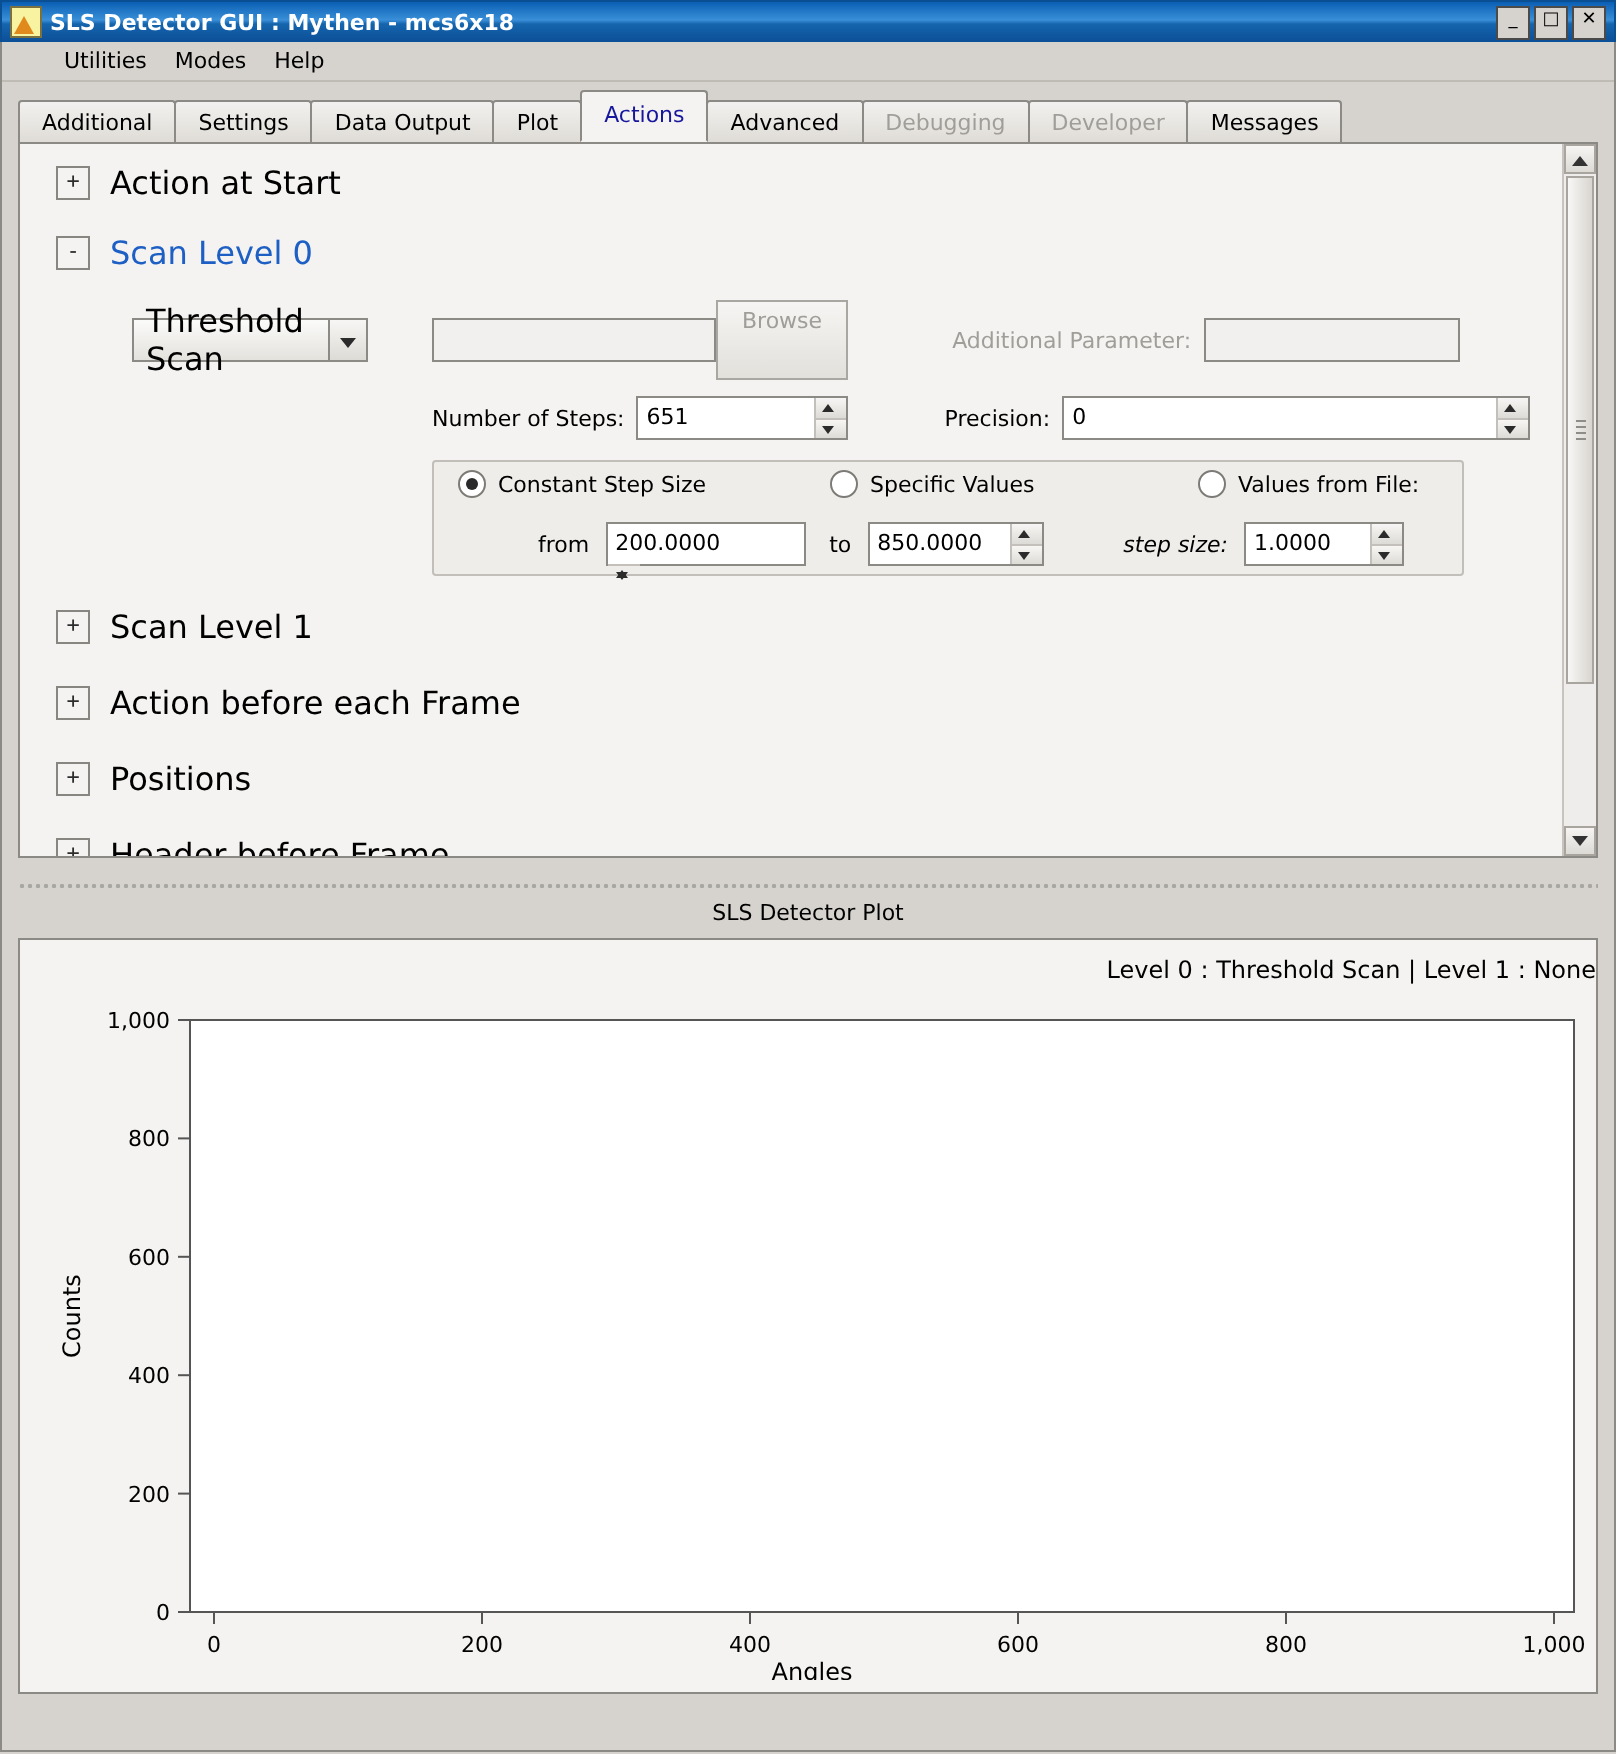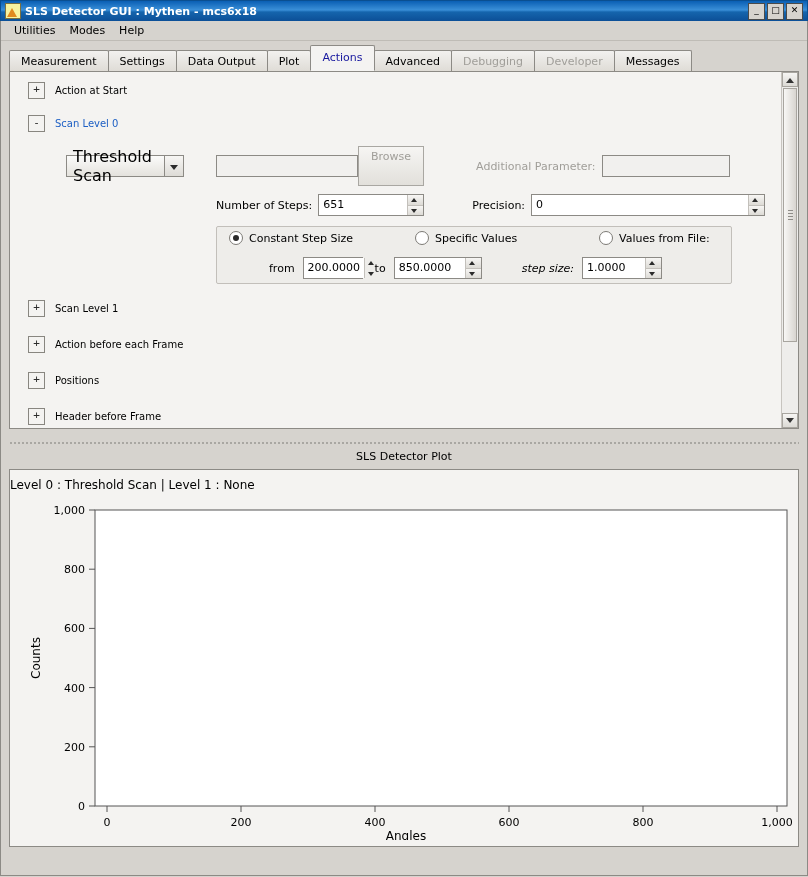--- a/index.html
+++ b/index.html
@@ -75,21 +75,21 @@
     box-sizing: border-box;
     background: #d6d3ce;
     position: relative;
   }
 
   
   .menubar {
     height: 19px;
     display: flex;
     align-items: center;
-    padding-left: 6px;
+    padding-left: 24px;
     border-bottom: 1px solid #bfbcb6;
     background: #d6d3ce;
   }
   .menubar .menu-item {
     padding: 2px 7px;
     font-size: 11px;
     cursor: default;
   }
 
   
@@ -195,21 +195,21 @@
     width: 15px; height: 15px;
     border: 1px solid #888680;
     background: #f4f3f1;
     font-size: 11px;
     line-height: 13px;
     text-align: center;
     color: #2c2c2c;
     margin-right: 10px;
     font-family: "DejaVu Sans Mono", monospace;
   }
-  .exp-label { font-size: 10px; }
+  .exp-label { font-size: 16px; }
   .exp-label.link { color: #1d5fc4; }
 
   
   .scan-form { margin: 12px 0 0 0; position: relative; }
   .row { display: flex; align-items: center; }
   .combo {
     width: 118px;
     height: 22px;
     border: 1px solid #8c8a85;
     background: linear-gradient(to bottom, #fbfbfa, #e4e2dd);
@@ -346,21 +346,21 @@
   
   .plotbox {
     margin: 6px 8px 0 8px;
     border: 1px solid #8c8a85;
     background: #f4f3f1;
     height: 378px;
     box-sizing: border-box;
     position: relative;
   }
   .plot-title {
-    text-align: left;
+    text-align: right;
     font-size: 12px;
     padding-top: 8px;
   }
   .plot-svg { display: block; }
 </style>
 </head>
 <body>
 
 <div id="app">
 
@@ -382,21 +382,21 @@
 
   <div class="window">
 
     <div class="menubar">
       <div class="menu-item">Utilities</div>
       <div class="menu-item">Modes</div>
       <div class="menu-item">Help</div>
     </div>
 
     <div class="tabbar">
-      <div class="tab">Measurement</div>
+      <div class="tab">Additional</div>
       <div class="tab">Settings</div>
       <div class="tab">Data Output</div>
       <div class="tab">Plot</div>
       <div class="tab active">Actions</div>
       <div class="tab">Advanced</div>
       <div class="tab disabled">Debugging</div>
       <div class="tab disabled">Developer</div>
       <div class="tab">Messages</div>
     </div>
 
@@ -456,21 +456,21 @@
                 <span class="lbl">Specific Values</span>
               </div>
               <div style="display:flex; align-items:center;">
                 <span class="radio"></span>
                 <span class="lbl">Values from File:</span>
               </div>
             </div>
 
             <div class="row" style="margin-top:12px; padding-left:40px;">
               <div class="lbl">from</div>
-              <div class="spinbox" style="width:60px; margin-left:8px;">
+              <div class="spinbox" style="width:100px; margin-left:8px;flex-direction:column;">
                 <div class="val">200.0000</div>
                 <div class="spin-btns">
                   <div class="up"></div>
                   <div class="down"></div>
                 </div>
               </div>
               <div class="lbl" style="margin-left:12px;">to</div>
               <div class="spinbox" style="width:88px; margin-left:8px;">
                 <div class="val">850.0000</div>
                 <div class="spin-btns">

